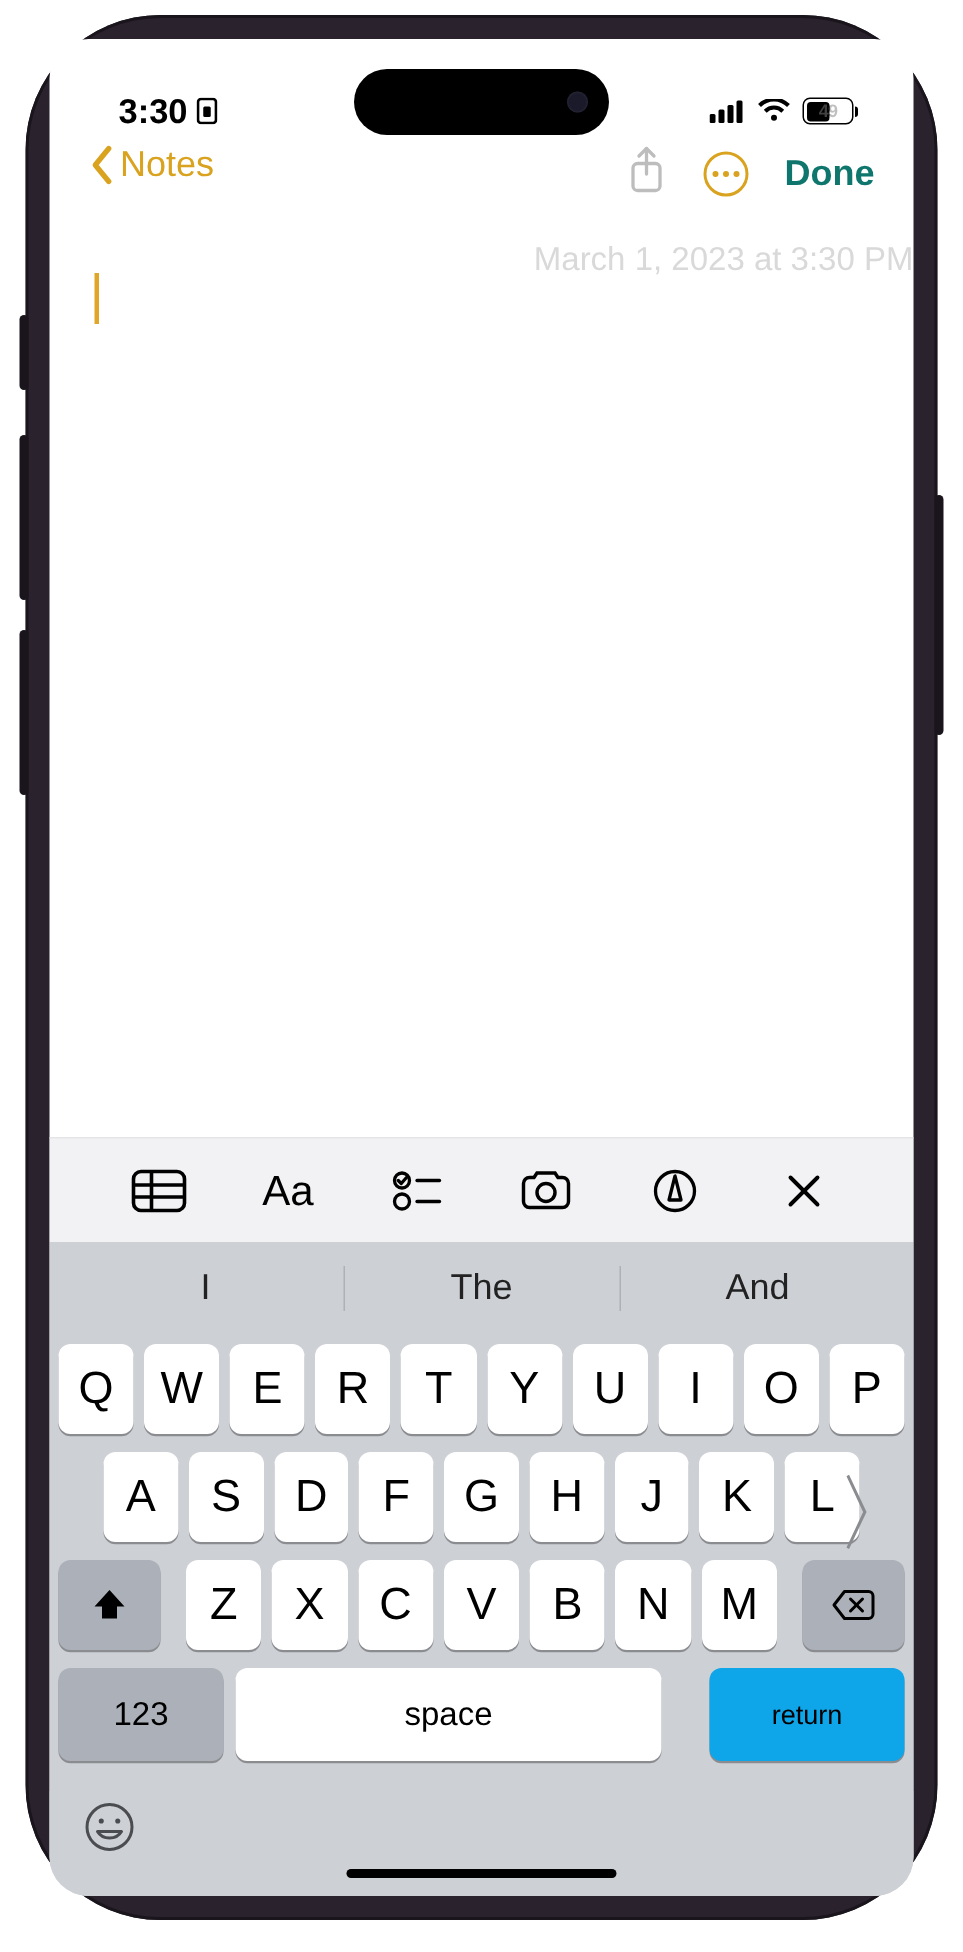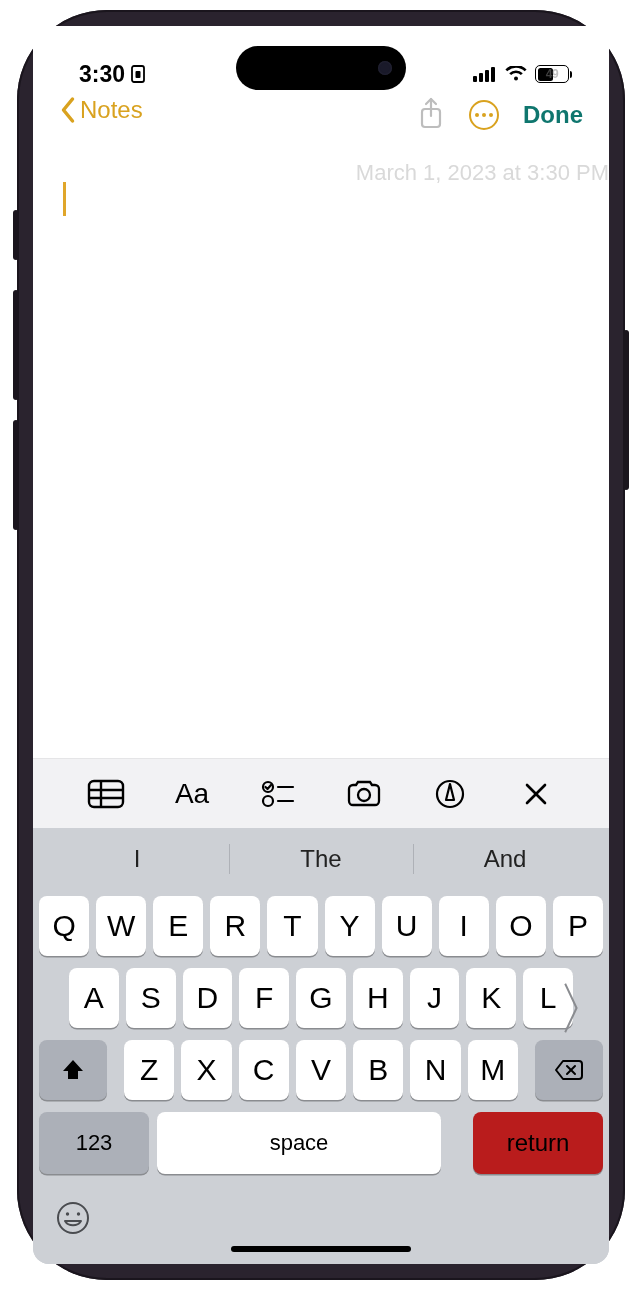--- a/index.html
+++ b/index.html
@@ -16,21 +16,21 @@
   }
   .device::before, .device::after { content:""; position:absolute; background:#1a151d; border-radius:4px; }
   .device::before { left:-4px; top:280px; width:6px; height:110px; }
   .device::after  { left:-4px; top:410px; width:6px; height:110px; }
   .device .btn-r { position:absolute; right:-4px; top:320px; width:6px; height:160px; background:#1a151d; border-radius:4px; }
   .device .btn-l { position:absolute; left:-4px; top:200px; width:6px; height:50px; background:#1a151d; border-radius:4px; }
 
   .screen {
     width: 100%; height: 100%;
     background: #fff;
-    border-radius: 16px;
+    border-radius: 26px;
     overflow: hidden;
     position: relative;
     display: flex;
     flex-direction: column;
   }
 
   .island {
     position: absolute;
     top: 20px; left: 50%; transform: translateX(-50%);
     width: 170px; height: 44px;
@@ -138,21 +138,21 @@
   .krow.r3 .mod {
     background:#acb0b8; flex: 0 0 68px;
   }
   .krow.r3 { gap:7px; }
   .krow.r3 .letters { display:flex; gap:7px; flex:1; padding:0 10px; }
   .krow.r3 .letters .key { flex:1; }
   .krow.r4 { gap:8px;text-align:center; }
   .krow.r4 .key { height:62px; }
   .krow.r4 .k123 { background:#acb0b8; flex:0 0 110px; font-size:22px; }
   .krow.r4 .kspace { flex:1; font-size:22px; }
-  .krow.r4 .kreturn { background:#b91c1c; flex:0 0 130px; font-size:24px;margin-left:24px; }
+  .krow.r4 .kreturn { background:#0ea5e9; flex:0 0 130px; font-size:18px;margin-left:24px; }
 
   .bottombar {
     height:70px; background:#cdd0d5;
     display:flex; align-items:flex-start; padding:6px 22px 0;
   }
   .bottombar .emoji { width:36px; height:36px; cursor:pointer; }
   .home-ind {
     position:absolute; bottom:12px; left:50%; transform:translateX(-50%);
     width:180px; height:6px; background:#000; border-radius:4px;
   }

